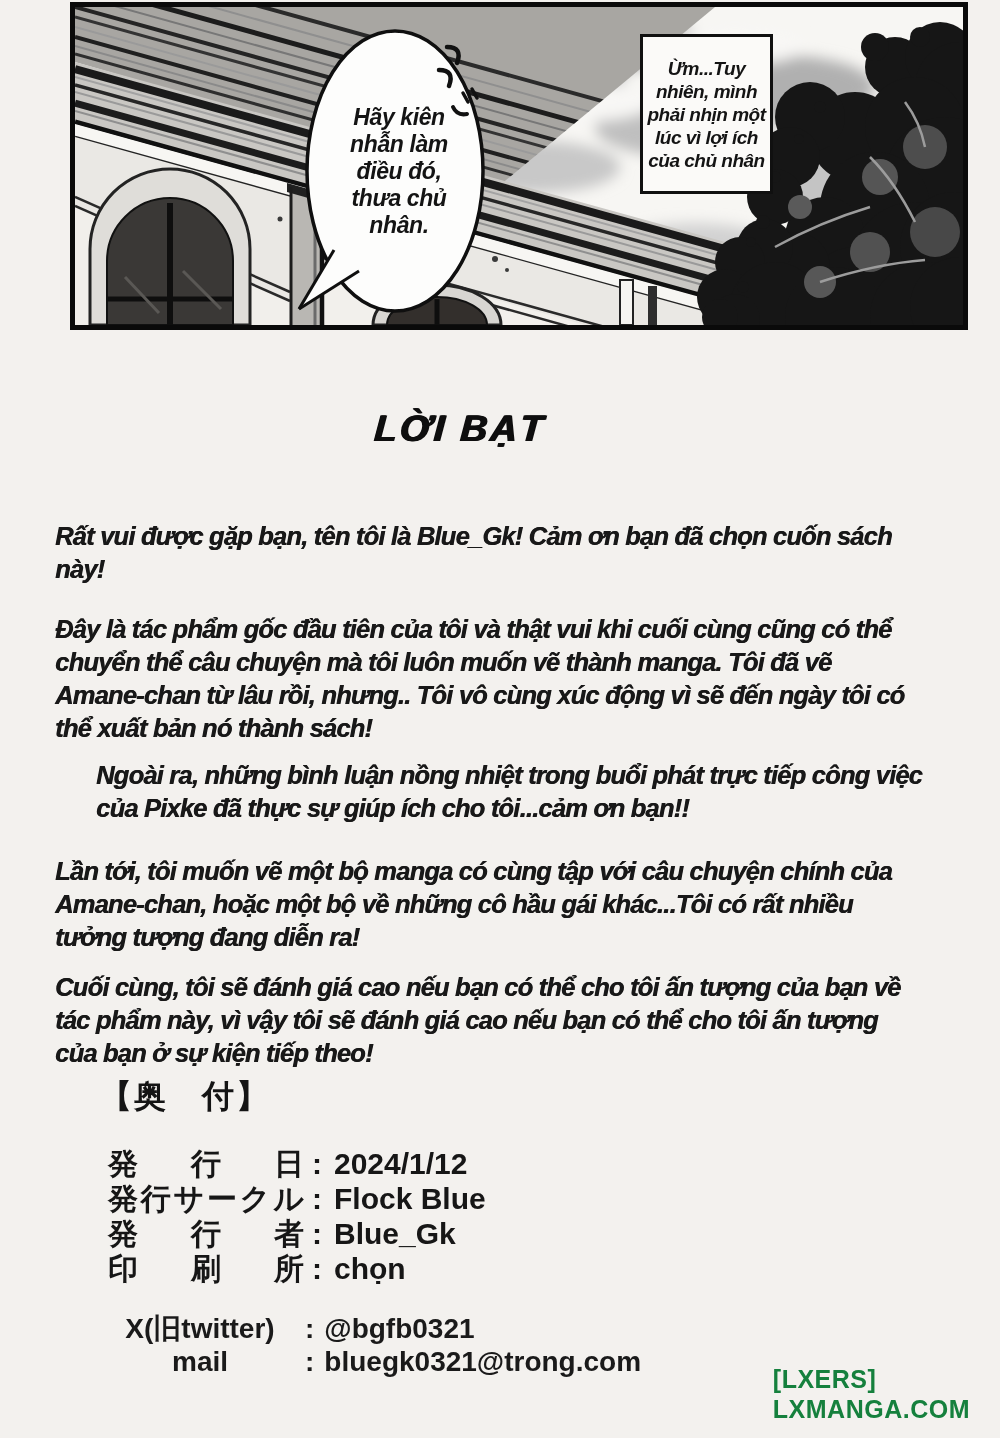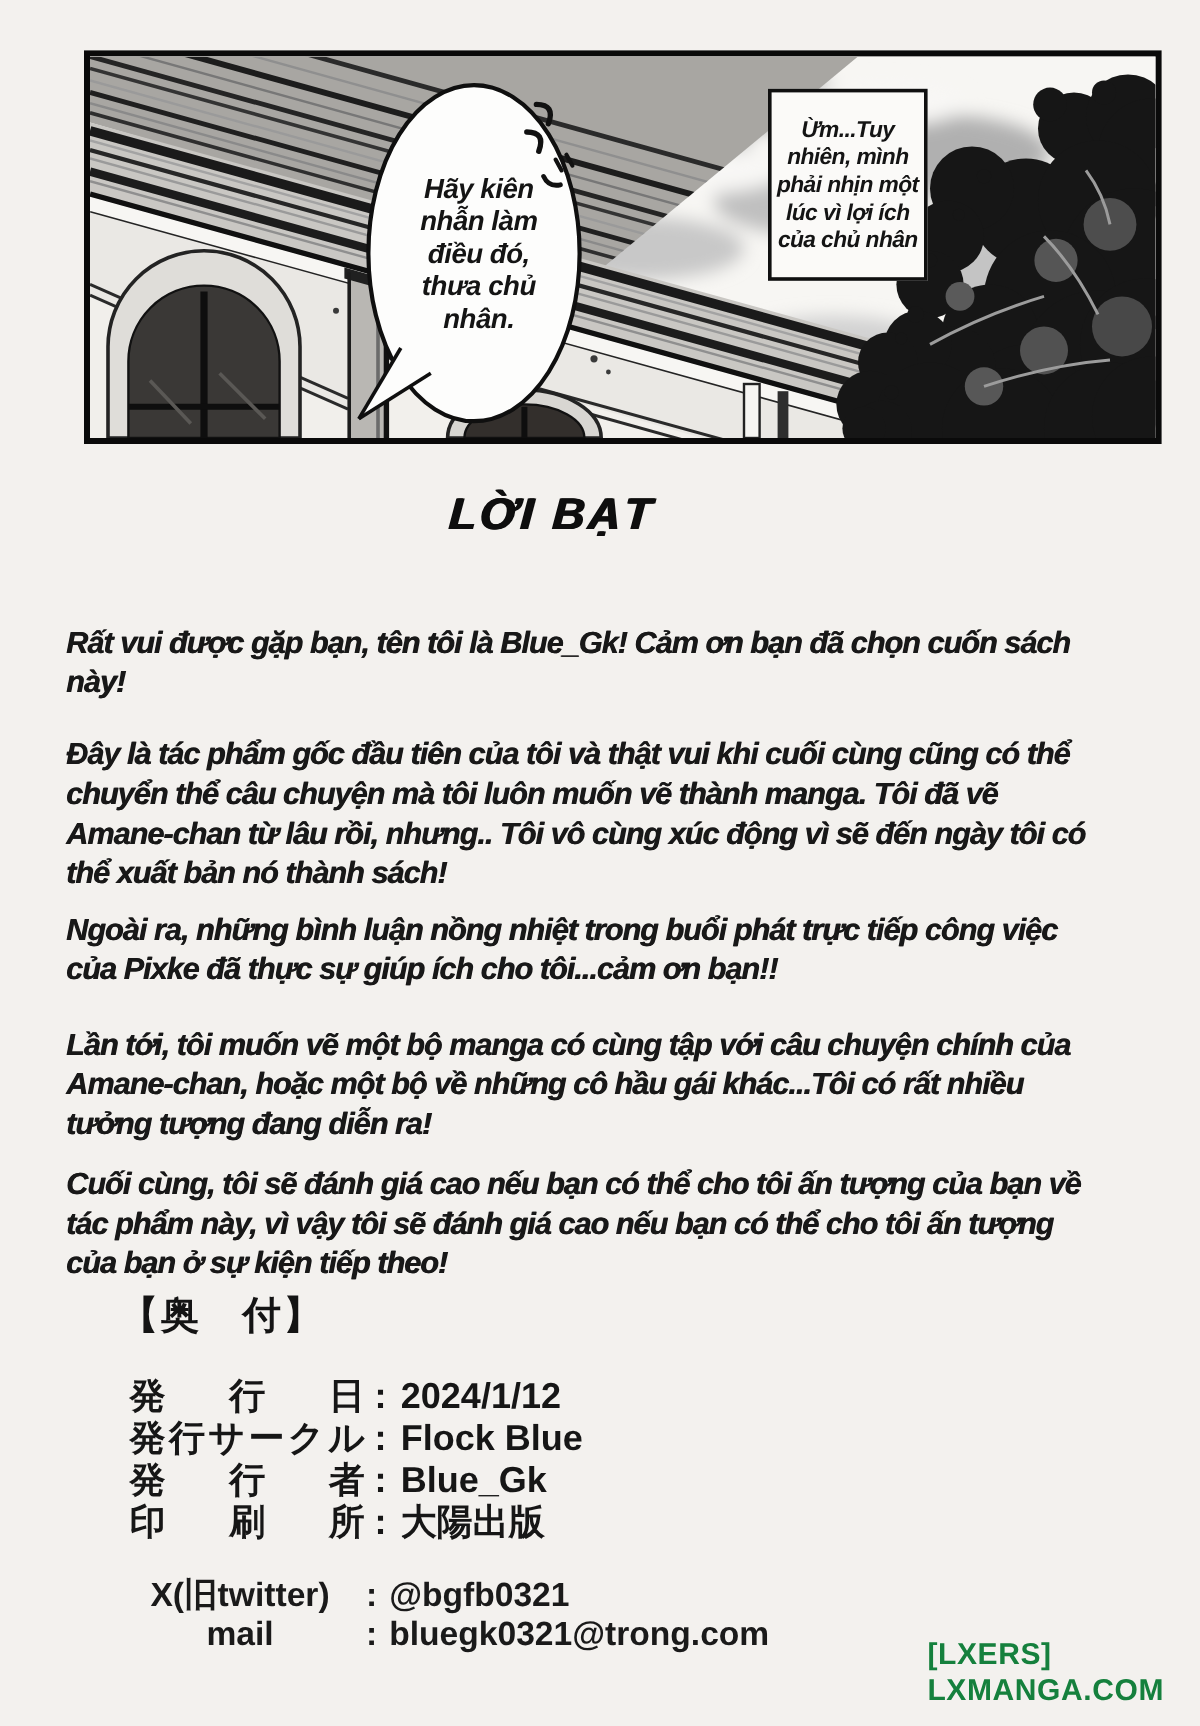--- a/index.html
+++ b/index.html
@@ -6,21 +6,21 @@
   body{
     width:1000px;height:1438px;position:relative;overflow:hidden;
     background:#f3f1ee;
     font-family:"Liberation Sans","DejaVu Sans",sans-serif;
     color:#181818;
   }
   
   .panel{
     position:absolute;left:70px;top:2px;width:898px;height:328px;
     border:5px solid #0a0a0a;box-sizing:border-box;
-    background:#f7f6f3;overflow:hidden;margin-top:40px;
+    background:#f7f6f3;overflow:hidden;
   }
   .panel svg{position:absolute;left:0;top:0;}
   .bubble-text{
     position:absolute;left:232px;top:97px;width:184px;
     text-align:center;
     font:italic 700 23px/27px "Liberation Sans","DejaVu Sans",sans-serif;
     letter-spacing:-0.4px;color:#141414;white-space:pre-line;
   }
   .caption-box{
     position:absolute;left:565px;top:27px;width:133px;height:160px;
@@ -39,21 +39,21 @@
     letter-spacing:3px;color:#0e0e0e;
     text-shadow:1px 0 0 currentColor,-0.6px 0 0 currentColor;
     transform:skewX(-4deg);
   }
   .para{
     position:absolute;left:55px;width:900px;
     font:italic 700 25.5px/33px "Liberation Sans","DejaVu Sans",sans-serif;
     letter-spacing:-0.8px;color:#181818;white-space:pre-line;
     text-shadow:0.5px 0 0 currentColor;
   }
-  .p1{top:494px;} .p2{top:587px;} .p3{top:733px;} .p4{top:829px;} .p5{top:945px;}
+  .p1{top:494px;} .p2{top:587px;} .p3{top:733px;margin-left:41px;} .p4{top:829px;} .p5{top:945px;}
   
   .colophon-heading{
     position:absolute;left:100px;top:1076px;
     font:700 32px/40px sans-serif;letter-spacing:2px;color:#141414;
   }
   .colophon-rows{position:absolute;left:108px;top:1146px;}
   .crow{display:flex;align-items:baseline;height:35px;
     font:700 30px/35px sans-serif;color:#161616;}
   .clabel{display:inline-flex;justify-content:space-between;width:196px;}
   .csep{margin:0 12px 0 8px;}
@@ -298,21 +298,21 @@
       <span class="csep">:</span>
       <span>Blue_Gk</span>
   </div>
   <div class="crow">
     <span class="clabel">
         <span>印</span>
         <span>刷</span>
         <span>所</span>
       </span>
       <span class="csep">:</span>
-      <span>大陽出版</span>
+      <span>chọn</span>
   </div>
 </div>
 
 <div class="contacts">
   <div class="krow">
     <span class="klabel">X(旧twitter)</span>
       <span class="ksep">:</span>
       <span>@bgfb0321</span>
   </div>
   <div class="krow">

